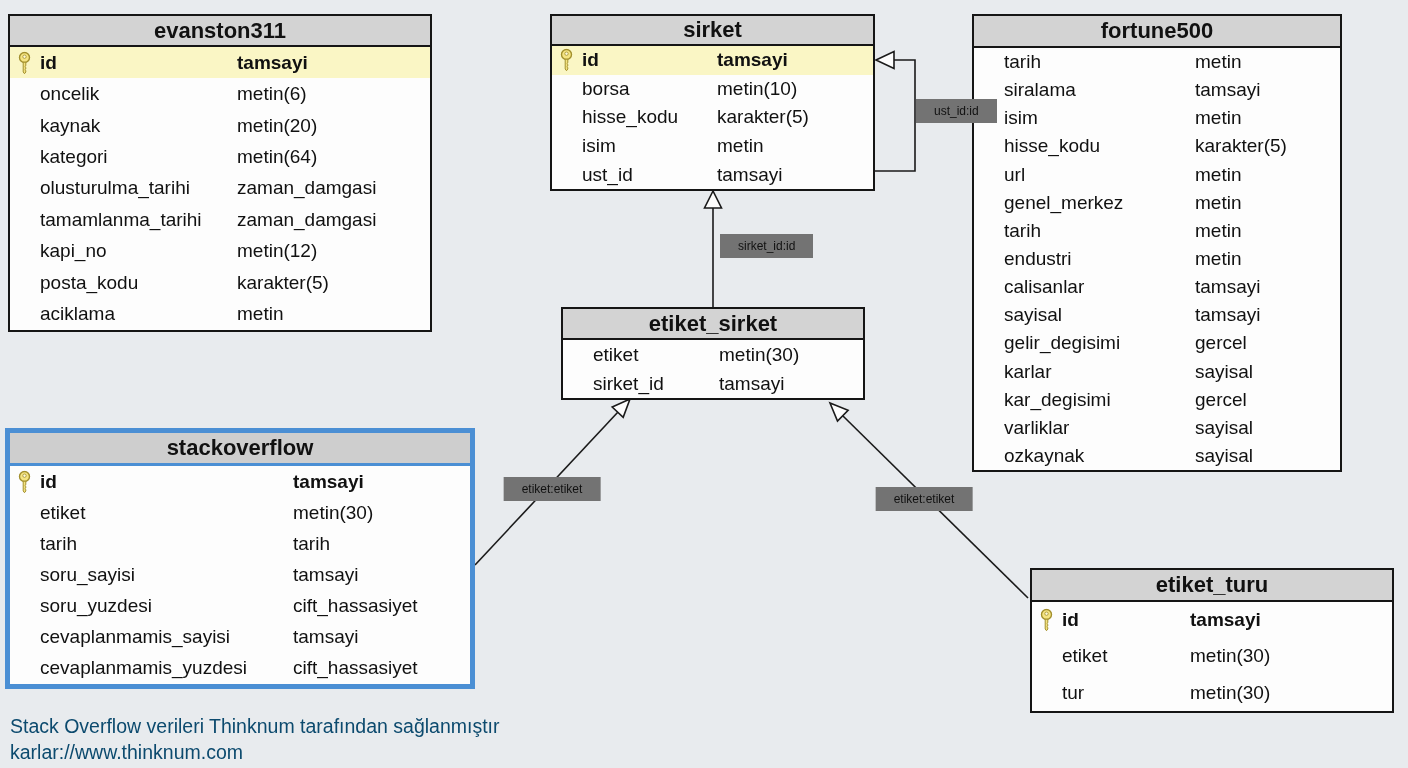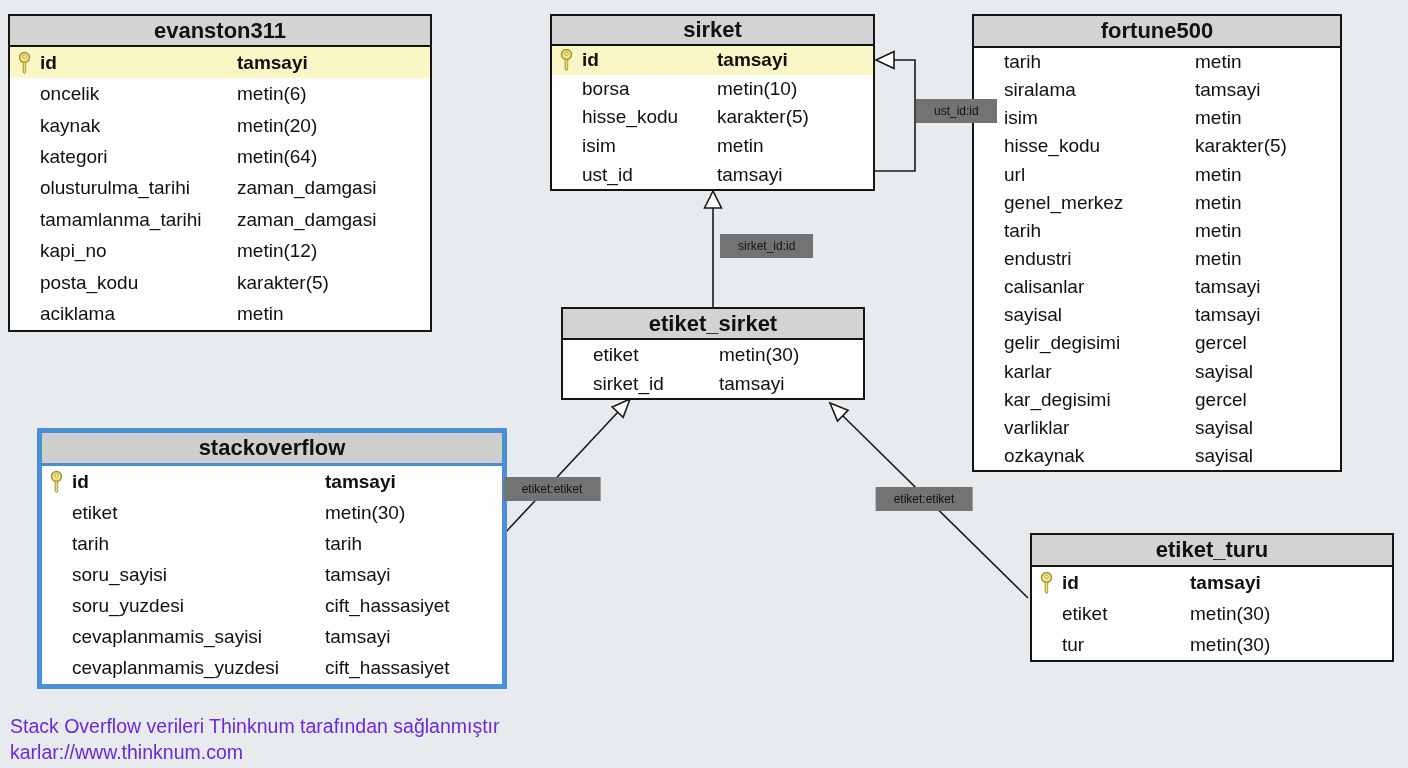--- a/index.html
+++ b/index.html
@@ -31,40 +31,40 @@
   
   .t-evanston      { left:8px;    top:14px;  width:424px; height:318px; --tx:227px; }
   .t-evanston .hdr { height:29px; }
   .t-sirket        { left:550px;  top:14px;  width:325px; height:177px; --tx:165px; }
   .t-sirket .hdr   { height:28px; }
   .t-fortune       { left:972px; top:14px;  width:370px; height:458px; --tx:221px; }
   .t-fortune .hdr  { height:30px; }
   .t-etsirket      { left:561px;  top:307px; width:304px; height:93px;  --tx:156px; }
   .t-etsirket .hdr { height:29px; }
   .t-stack         { left:5px;    top:428px; width:470px; height:261px; --tx:283px;
-                     border:5px solid #4b8fd4;margin-left:32px; }
+                     border:5px solid #4b8fd4; }
   .t-stack .hdr    { height:30px; border-bottom:3px solid #4b8fd4; background:#cecece; }
-  .t-etturu        { left:1030px; top:533px; width:364px; height:129px; --tx:158px; }
+  .t-etturu        { left:1030px; top:568px; width:364px; height:145px; --tx:158px; }
   .t-etturu .hdr   { height:30px; }
 
   
   .connectors { position:absolute; left:0; top:0; width:1408px; height:768px; pointer-events:none; }
   .connectors line, .connectors polyline { stroke:#1a1a1a; stroke-width:1.6; fill:none; }
   .connectors polygon { fill:#fdfdfd; stroke:#1a1a1a; stroke-width:1.6; }
 
   .rel-label {
     position:absolute; font-size:12px; white-space:nowrap;
     background:#737373; padding:0 18px; line-height:24px;
   }
   .lbl-ust    { left:916px; top:99px; }
   .lbl-sirket { left:720px; top:234px; }
   .lbl-et1    { left:552px; top:477px; transform:translateX(-50%); }
   .lbl-et2    { left:924px; top:487px; transform:translateX(-50%); }
 
-  .footer { position:absolute; left:10px; font-size:19.5px; color:#6d28d9; white-space:nowrap; }
+  .footer { position:absolute; left:10px; font-size:19.5px; color:#0c4a6e; white-space:nowrap; }
   .footer.l1 { top:715px; }
   .footer.l2 { top:741px; }
 </style>
 </head>
 <body>
 
 <div class="canvas">
 
   <svg class="connectors">
     <g>

